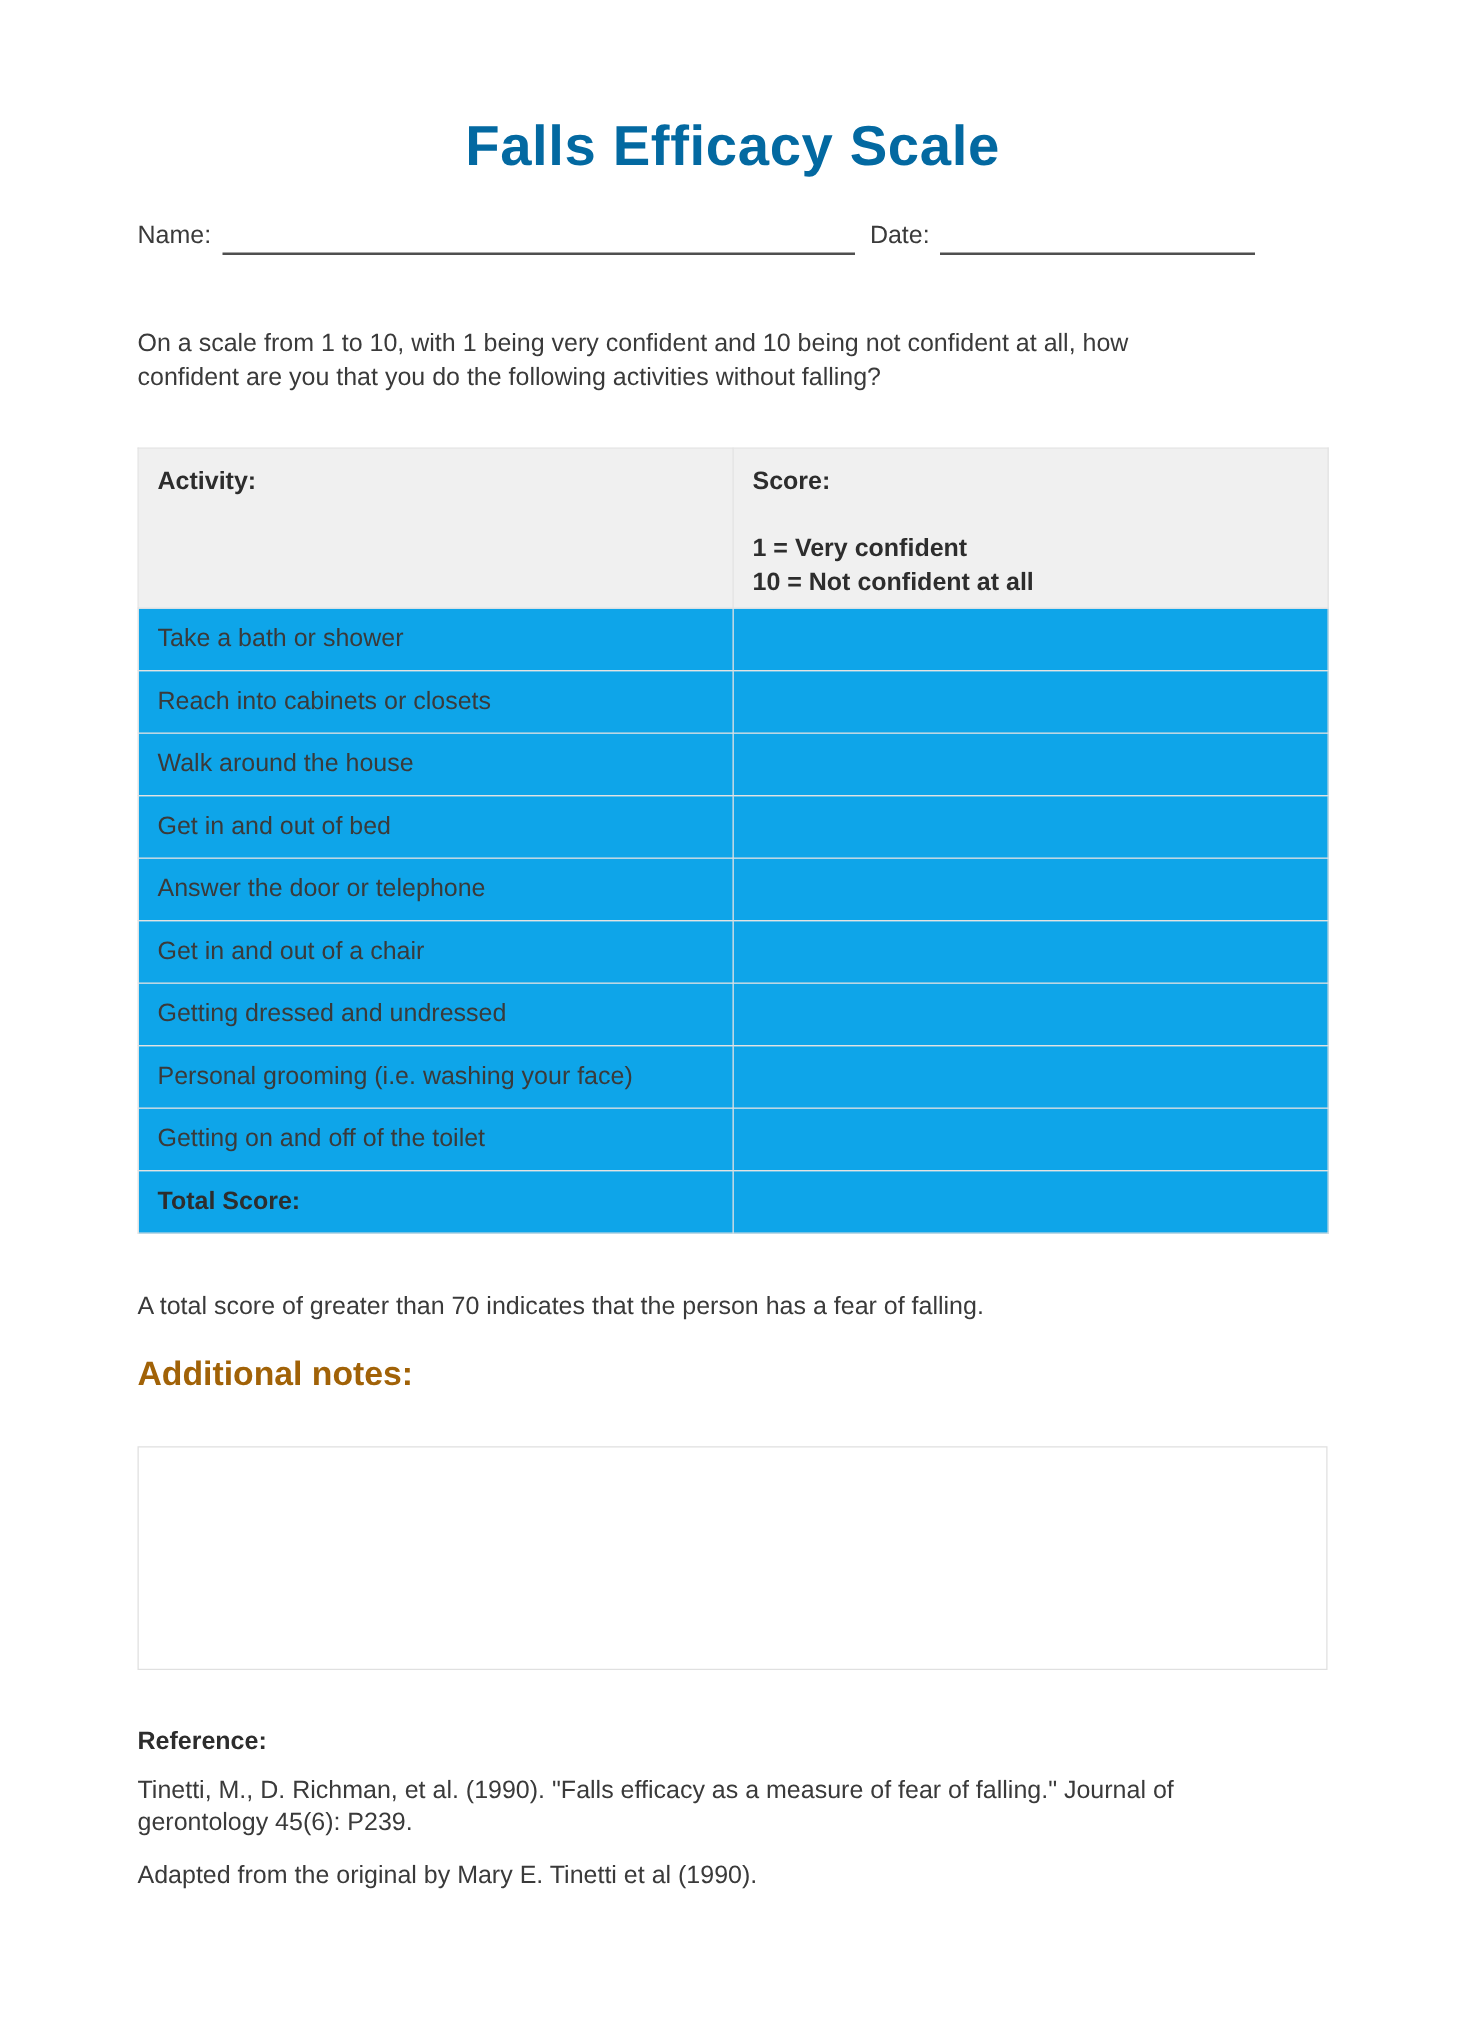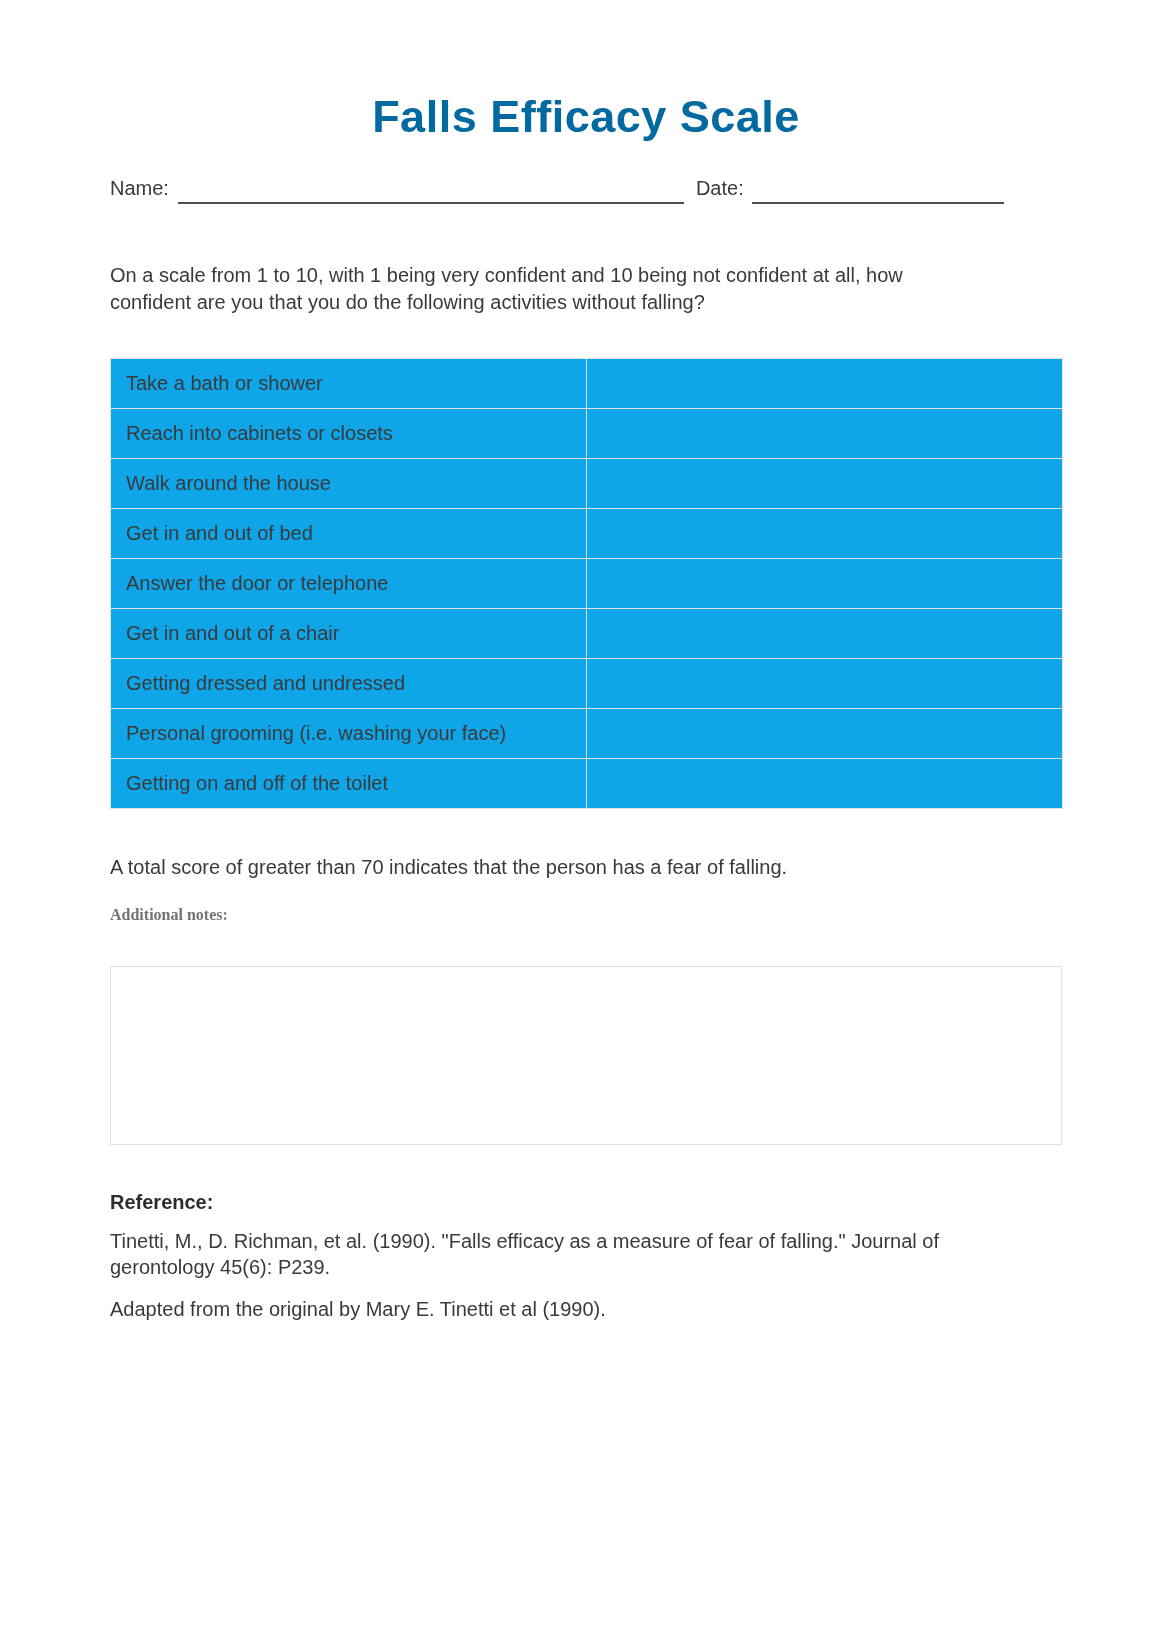--- a/index.html
+++ b/index.html
@@ -85,24 +85,23 @@
     color: #2d2d2d;
   }
 
   .score-note {
     margin: 45px 0 0 0;
     font-size: 20px;
     line-height: 27px;
   }
   .notes-label {
     margin: 25px 0 0 0;
-    font-size: 16px;
-    font-weight: bold;
-    color: #737373;
-    font-family: Liberation Serif, serif;
+    font-size: 27px;
+    font-weight: bold;
+    color: #a16207;
   }
   .notes-box {
     margin-top: 42px;
     width: 950px;
     height: 177px;
     border: 1px solid #e0e0e0;
     background: #ffffff;
   }
   .reference-label {
     margin: 46px 0 0 0;
@@ -138,20 +137,32 @@
 
   <p class="instructions">On a scale from 1 to 10, with 1 being very confident and 10 being not confident at all, how confident are you that you do the following activities without falling?</p>
 
   <table class="fes-table">
     <colgroup>
       <col style="width:476px">
       <col style="width:476px">
     </colgroup>
     <tbody>
       <tr>
+        <th>
+          <div class="hline">Activity:</div>
+        </th>
+        <th>
+          <div class="hline">Score:</div>
+          <div class="legend">
+            <div class="hline">1 = Very confident</div>
+            <div class="hline">10 = Not confident at all</div>
+          </div>
+        </th>
+      </tr>
+      <tr>
         <td>Take a bath or shower</td>
         <td></td>
       </tr>
       <tr>
         <td>Reach into cabinets or closets</td>
         <td></td>
       </tr>
       <tr>
         <td>Walk around the house</td>
         <td></td>
@@ -171,20 +182,24 @@
       <tr>
         <td>Getting dressed and undressed</td>
         <td></td>
       </tr>
       <tr>
         <td>Personal grooming (i.e. washing your face)</td>
         <td></td>
       </tr>
       <tr>
         <td>Getting on and off of the toilet</td>
+        <td></td>
+      </tr>
+      <tr class="total-row">
+        <td>Total Score:</td>
         <td></td>
       </tr>
     </tbody>
   </table>
 
   <p class="score-note">A total score of greater than 70 indicates that the person has a fear of falling.</p>
 
   <p class="notes-label">Additional notes:</p>
 
   <div class="notes-box"></div>

